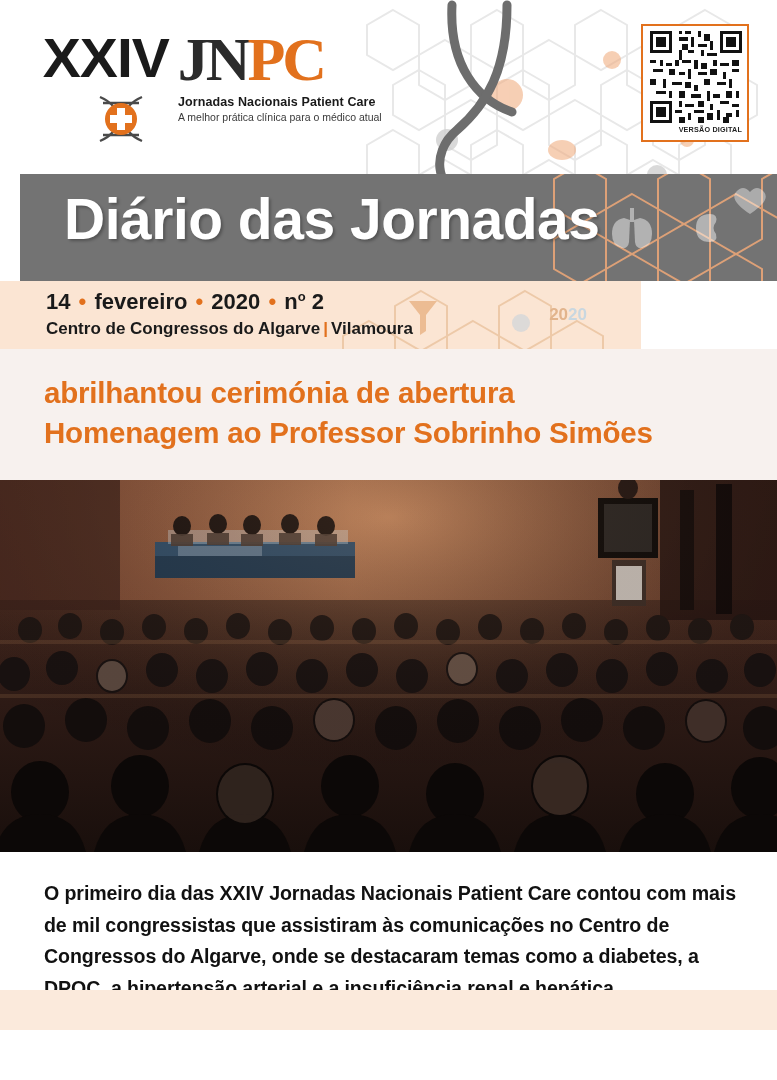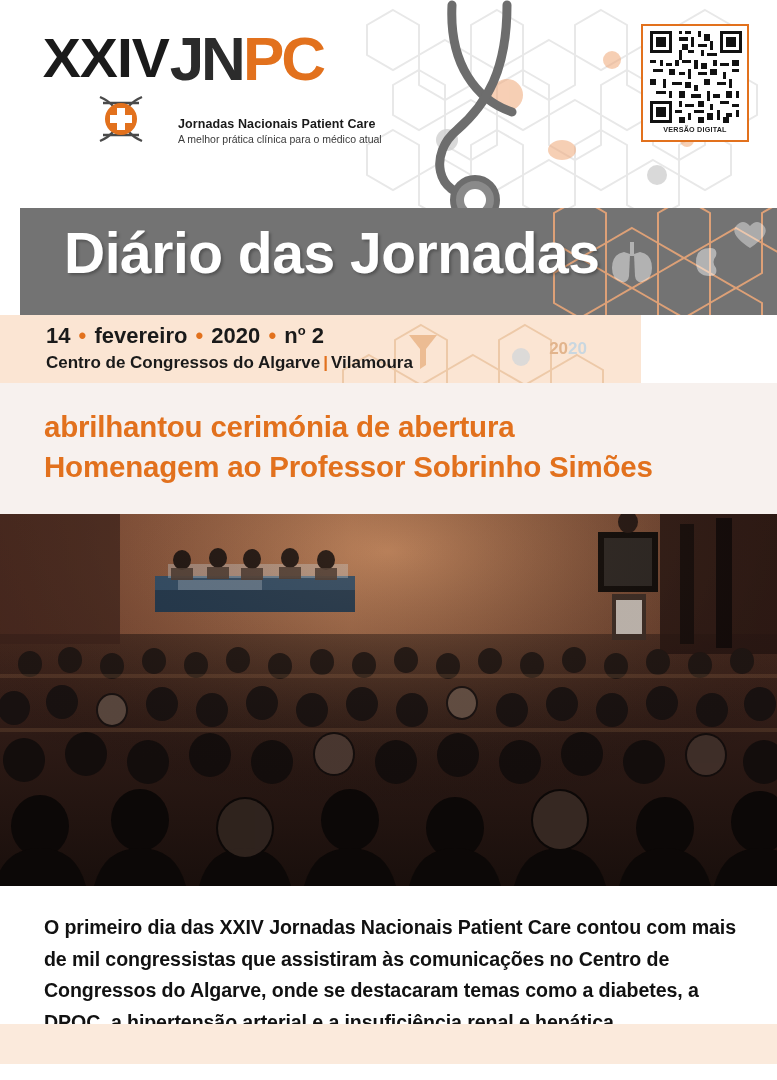--- a/index.html
+++ b/index.html
@@ -15,21 +15,21 @@
     width: 777px;
     height: 1080px;
     background: #ffffff;
     overflow: hidden;
   }
 
   
   .masthead {
     position: relative;
     width: 777px;
-    height: 208px;
+    height: 174px;
     background: #ffffff;
     overflow: hidden;
   }
   
   .hex-field {
     position: absolute;
     top: 0; right: 0;
     width: 420px; height: 370px;
     pointer-events: none;
   }
@@ -47,33 +47,33 @@
   }
   .logo-xxiv {
     font-family: "Liberation Sans", sans-serif;
     font-weight: bold;
     font-size: 56px;
     letter-spacing: -1px;
     color: #1a1a1a;
     transform: scaleX(1.02);
   }
   .logo-jnpc {
-    font-family: Liberation Sans, sans-serif;
+    font-family: Liberation Serif, serif;
     font-weight: bold;
     font-size: 62px;
     letter-spacing: -3px;
-    margin-left: 2px;
+    margin-left: 10px;
     line-height: 0.95;
   }
   .logo-jn { color: #2b2b2b; }
   .logo-pc { color: #e2711d; }
 
   .logo-bottom {
     display: flex;
-    align-items: flex-end;
+    align-items: flex-start;
     margin-top: 4px;
   }
   .dna-badge {
     position: relative;
     width: 78px;
     height: 52px;
     margin-left: 46px;
     margin-right: 10px;
     flex: none;
   }
@@ -102,20 +102,21 @@
     padding: 5px 5px 2px 5px;
     text-align: center;
   }
   .qr-code { width: 96px; height: 92px; display: block; }
   .qr-label {
     font-size: 7.2px;
     font-weight: bold;
     color: #222;
     letter-spacing: 0.2px;
     margin-top: 2px;
+    text-align: right;
   }
 
   
   .title-bar {
     position: relative;
     width: 777px;
     height: 107px;
     background: #737373;
     overflow: hidden;
     margin-left: 20px;

